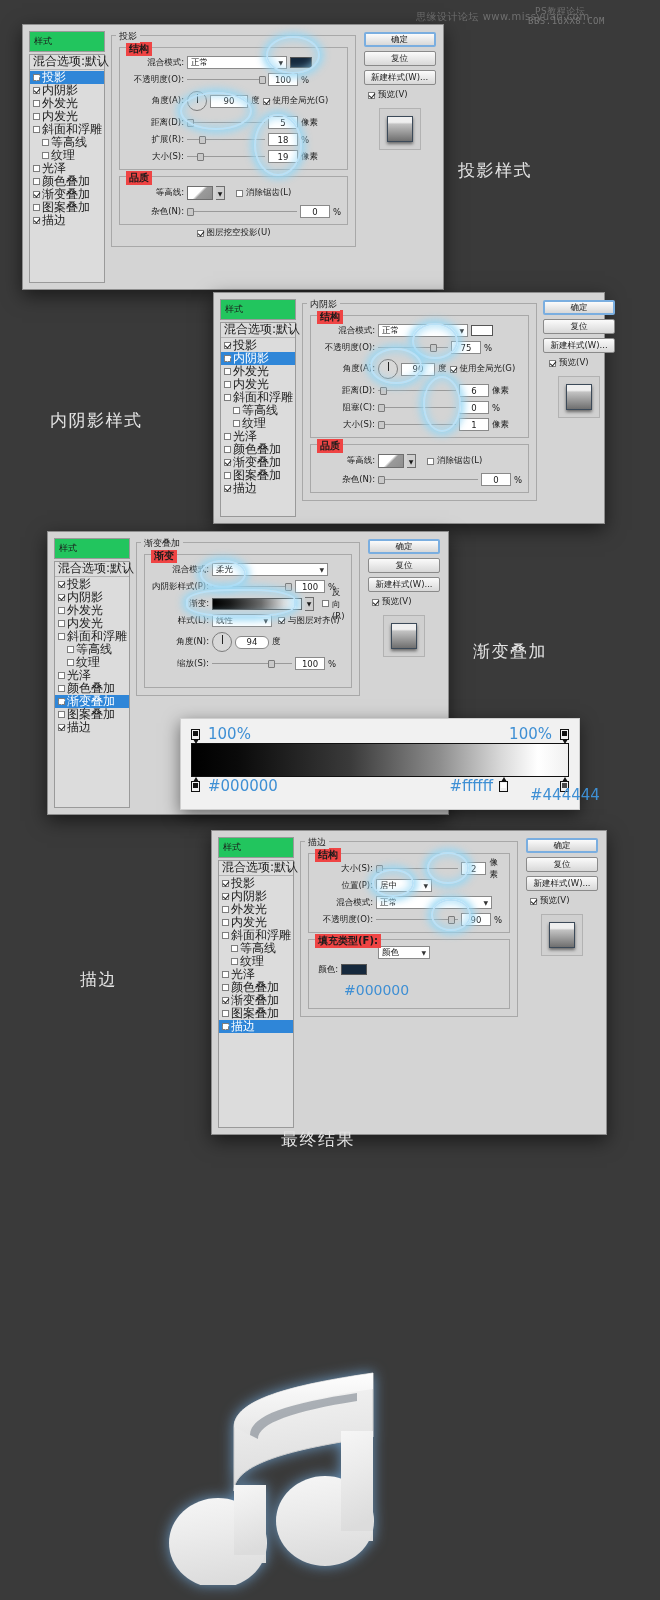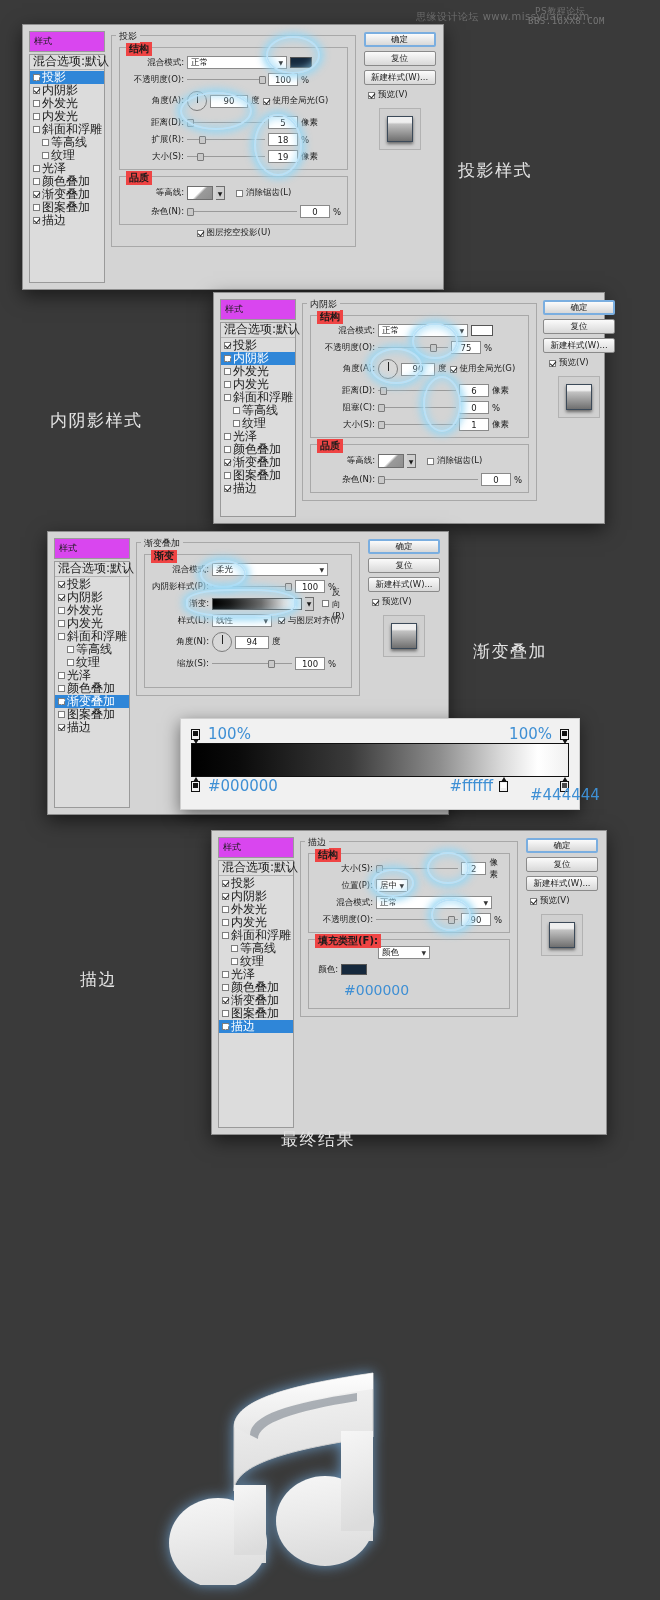--- a/index.html
+++ b/index.html
@@ -28,21 +28,21 @@
     padding:6px;
     display:flex;
     gap:6px;
   }
   .dlg .sidebar {
     width:76px;
     background:#d4d4d4;
     display:flex; flex-direction:column;
   }
   .side-title {
-    background:#d946ef;
+    background:#22c55e;
     border:1px solid #9a9a9a;
     padding:3px 4px;
     font-size:9px;
     margin-bottom:2px;
   }
   .side-list {
     border:1px solid #9a9a9a;
     background:#dcdcdc;
     flex:1;
     padding:0;
@@ -631,21 +631,21 @@
           <span class="fld sel-box" style="width:60px;">
             <span>线性</span>
             <span class="arrow">▼</span>
           </span>
           <span class="cb on" style="margin-left:3px;"></span>
           <span class="unit">与图层对齐(I)</span>
         </div>
         <div class="row" style="height:22px;">
           <span class="lbl w58">角度(N):</span>
           <span class="dial"></span>
-          <span class="fld" style="width:34px; justify-content:center;">94</span>
+          <span class="fld" style="width:34px; justify-content:center;border-radius:6px;">94</span>
           <span class="unit">度</span>
         </div>
         <div class="row" style="margin-bottom:11px;">
           <span class="lbl w58">缩放(S):</span>
           <span class="slider" style="width:80px; flex:none;">
             <span class="knob" style="left:56px;"></span>
           </span>
           <span class="fld num">100</span>
           <span class="unit">%</span>
         </div>
@@ -756,21 +756,21 @@
         <div class="row">
           <span class="lbl w58">大小(S):</span>
           <span class="slider" style="width:82px; flex:none;">
             <span class="knob" style="left:0px;"></span>
           </span>
           <span class="fld num">2</span>
           <span class="unit">像素</span>
         </div>
         <div class="row">
           <span class="lbl w58">位置(P):</span>
-          <span class="fld sel-box" style="width:32px;">
+          <span class="fld sel-box" style="width:56px;">
             <span>居中</span>
             <span class="arrow">▼</span>
           </span>
         </div>
         <div class="row">
           <span class="lbl w58">混合模式:</span>
           <span class="fld sel-box" style="width:116px;">
             <span>正常</span>
             <span class="arrow">▼</span>
           </span>

